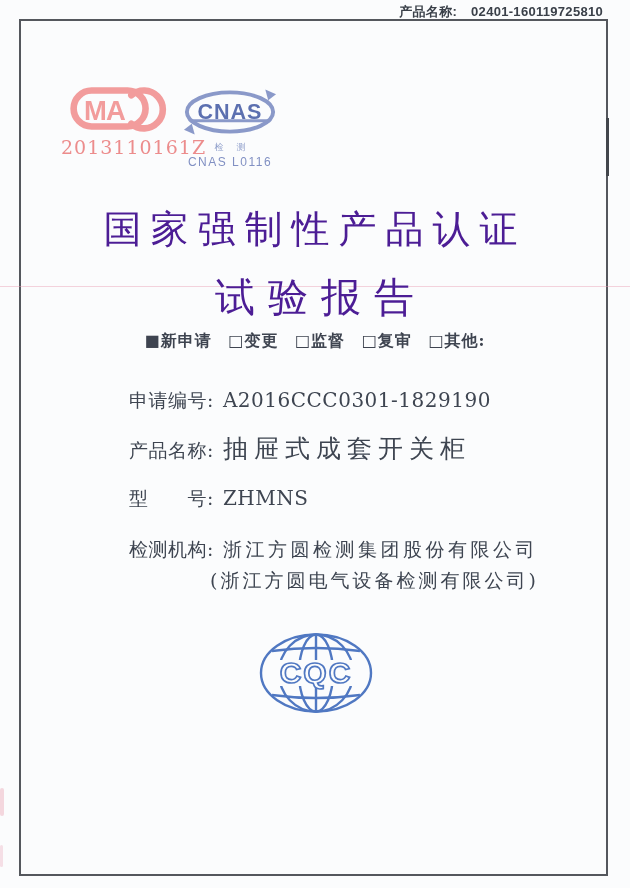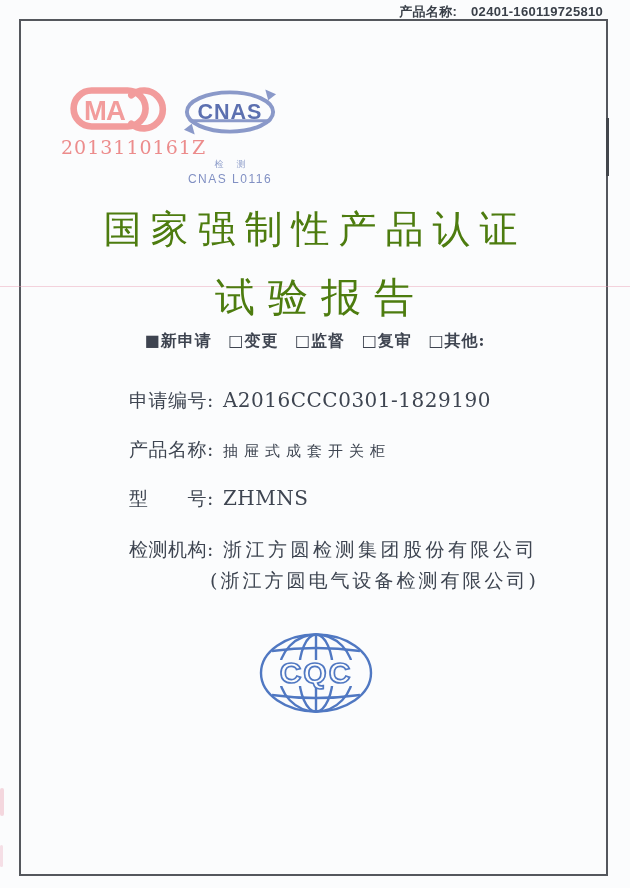--- a/index.html
+++ b/index.html
@@ -24,38 +24,38 @@
   .scan-line { position:absolute; left:0; top:286px; width:630px; height:1px; background:rgba(233,160,180,0.45); }
   .smudge-a { position:absolute; left:0; top:788px; width:4px; height:28px; background:rgba(236,170,185,0.45); border-radius:3px; }
   .smudge-b { position:absolute; left:0; top:845px; width:3px; height:22px; background:rgba(236,170,185,0.35); border-radius:3px; }
 
   .cma { position:absolute; left:50px; top:82px; width:118px; text-align:center;margin-left:11px; }
   .cma svg { width:106px; height:53px; display:block; margin:0 auto; }
   .cma-num { font-size:19px; color:#ec8c8c; letter-spacing:1px; margin-top:1px; }
 
   .cnas { position:absolute; left:178px; top:84px; width:104px; text-align:center; }
   .cnas svg { width:98px; height:56px; display:block; margin:0 auto; }
-  .cnas-sub1 { font-size:9px; color:#93a2cd; letter-spacing:5px; margin-top:18px; text-indent:5px; }
+  .cnas-sub1 { font-size:9px; color:#93a2cd; letter-spacing:5px; margin-top:1px; text-indent:5px; }
   .cnas-sub2 { font-size:12px; color:#8190c3; letter-spacing:1.5px; margin-top:1px; font-family:"Liberation Sans",sans-serif; }
 
-  .title { position:absolute; left:0; top:206px; width:100%; text-align:center; color:#4d7c0f; }
+  .title { position:absolute; left:0; top:206px; width:100%; text-align:center; color:#4c1d95; }
   .title-line1 { font-size:38px; letter-spacing:9px; line-height:46px; }
   .title-line2 { font-size:40px; letter-spacing:13px; line-height:46px; margin-top:22px;padding-left:12px; }
 
   .app-type {
     position:absolute; left:0; top:331px; width:100%; text-align:center;
     font-size:16px; font-weight:600; color:#3e4450; letter-spacing:1px;
   }
   .opt { margin:0 5px; white-space:nowrap; }
 
   .field-row { position:absolute; left:129px; font-size:19px; line-height:26px; color:#3e4551; }
   .row-1 { top:387px; } .row-2 { top:436px; } .row-3 { top:485px; } .row-4 { top:536px; }
   .f-label { letter-spacing:0.5px; }
   .f-value { margin-left:9px; letter-spacing:0.5px; font-size:20px; }
-  .f-value.cn { font-size:15px; letter-spacing:6px;margin-top:24px; }
+  .f-value.cn { font-size:25px; letter-spacing:6px;margin-top:24px; }
   .f-value.cn2 { font-size:19px; letter-spacing:3.5px; }
   .f-line2 { margin-left:81px; margin-top:5px; font-size:19px; letter-spacing:3px; }
 
   .cqc { position:absolute; left:257px; top:632px; }
   .cqc svg { width:118px; height:82px; display:block; }
 </style>
 </head>
 <body>
 
 <div class="page">

